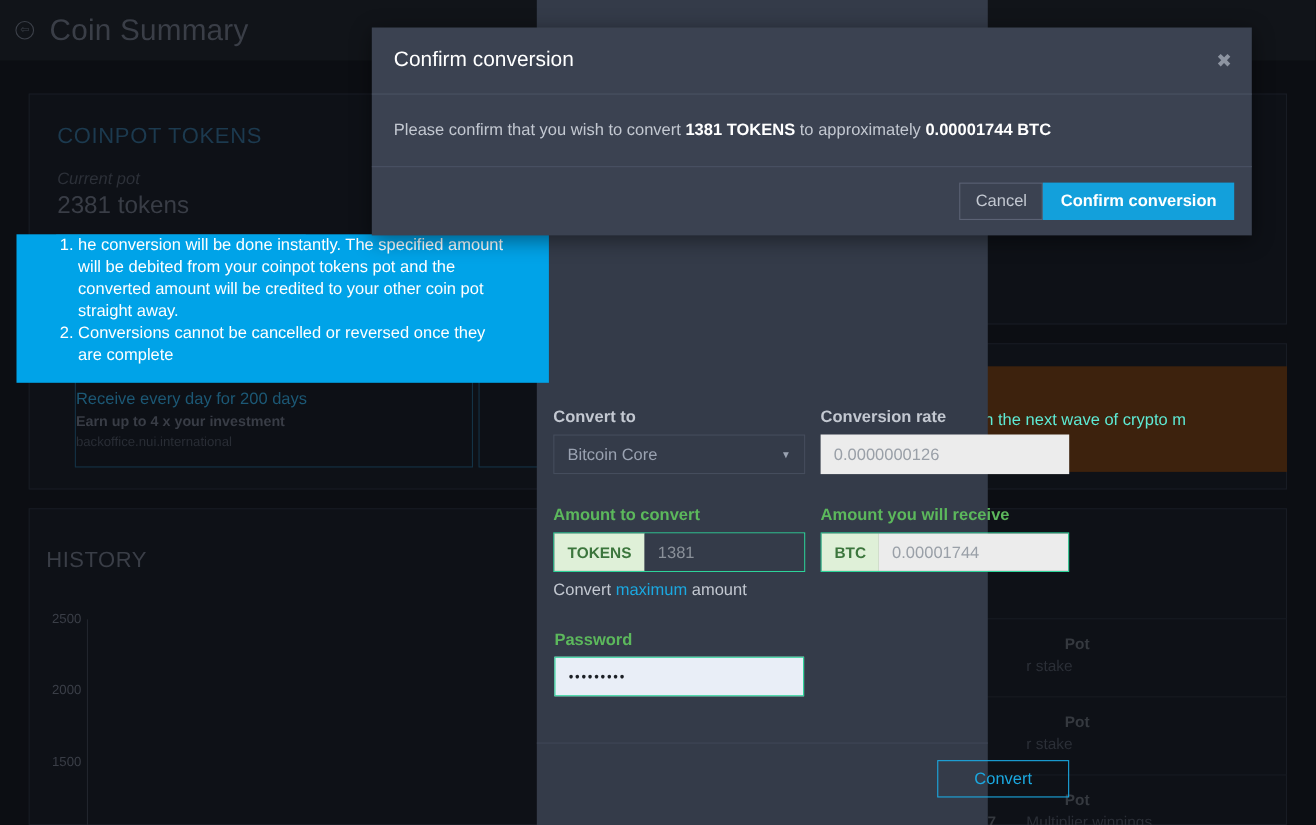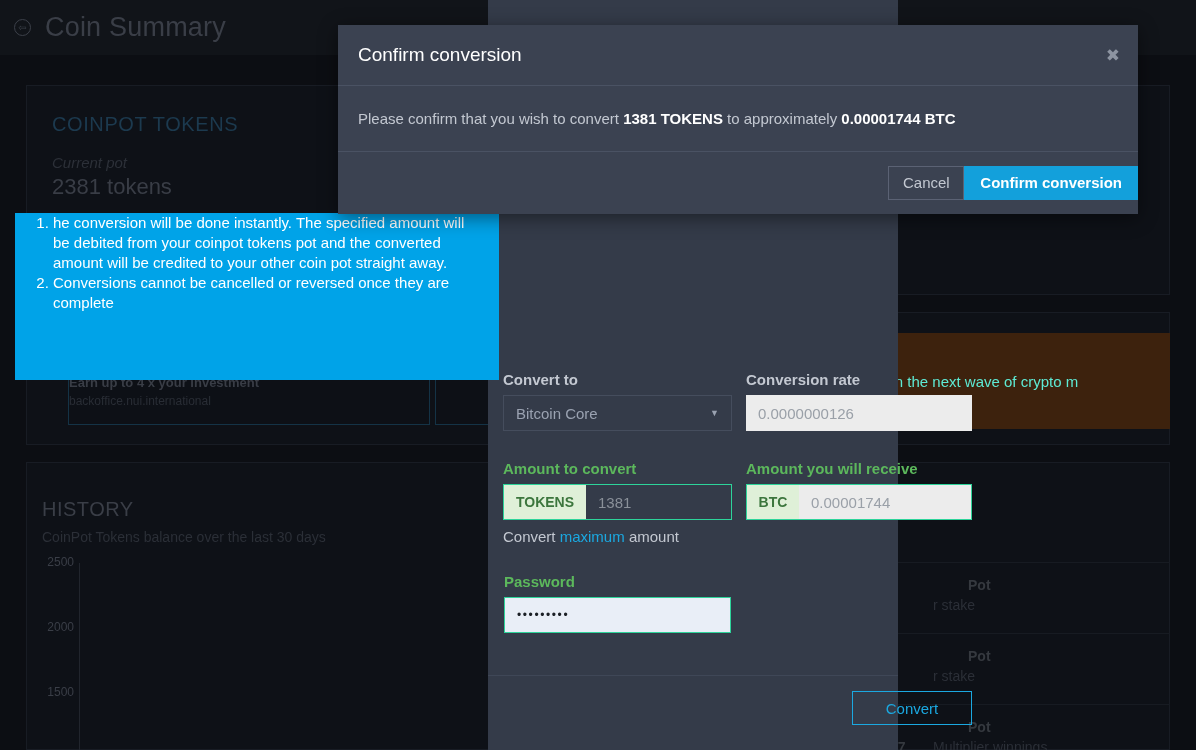--- a/index.html
+++ b/index.html
@@ -103,23 +103,23 @@
   .tr-name { position: absolute; font-size: 14px; color: #35393f; font-weight: bold; }
   .tr-desc { position: absolute; font-size: 14px; color: #2b2f37; }
   .tr-qty  { position: absolute; font-size: 14px; color: #35393f; font-weight: bold; }
 
   
   #convert-dialog {
     position: absolute; left: 488px; top: 0px; width: 410px; height: 750px;
     background: #343b49;
   }
   #dlg-info {
-    position: absolute; left: 15px; top: 213px; width: 484px; height: 167px;
+    position: absolute; left: 15px; top: 213px; width: 484px; height: 135px;
     background: #00a3e8; color: #fff;
-    padding: 0 14px;
+    padding: 0 32px;
     overflow: hidden;
   }
   #dlg-info ol { margin: 0; padding-left: 24px; font-size: 15px; line-height: 20px; }
   #dlg-info li { margin-bottom: 0; }
   .info-clip { margin-top: -20px; }
 
   .fld-label { position: absolute; font-size: 15px; font-weight: bold; }
   .lbl-grey  { color: #c3c8d1; }
   .lbl-green { color: #5cb85c; }
 
@@ -184,21 +184,21 @@
     font-size: 17px; color: #8d94a1; line-height: 1;
   }
   #modal-body {
     height: 66px; display: flex; align-items: center;
     padding: 0 20px; border-bottom: 1px solid #4a5263;
   }
   #modal-body .m { font-size: 15px; color: #c3c8d1; }
   #modal-body b { color: #ffffff; }
   #modal-foot {
     height: 61px; display: flex; align-items: center;
-    justify-content: flex-end; gap: 0; 
+    justify-content: flex-end; gap: 0; padding-right: 16px;
   }
   #btn-cancel {
     width: 76px; height: 34px; border: 1px solid #5b6274;
     background: transparent; color: #c3c8d1; font-size: 15px;
     display: flex; align-items: center; justify-content: center;
   }
   #btn-confirm {
     height: 34px; padding: 0 16px; background: #13a0db;
     color: #fff; font-size: 15px; font-weight: bold;
     display: flex; align-items: center; justify-content: center;
@@ -229,21 +229,20 @@
       <div class="ad-s">Earn up to 4 x your investment</div>
       <div class="ad-t">backoffice.nui.international</div>
     </div>
     <div class="ad-box" id="ad2"></div>
     <div id="ad-orange">
       <span class="ad-orange-txt">n the next wave of crypto m</span>
     </div>
 
     <div class="card" id="card-history"></div>
     <div class="sec-title" id="hist-title">HISTORY</div>
-    <div class="sec-sub" id="hist-sub">CoinPot Tokens balance over the last 30 days</div>
     <div class="chart-axis"></div>
     <div class="y-lab" style="left:34px; top:555px;">2500</div>
     <div class="y-lab" style="left:34px; top:620px;">2000</div>
     <div class="y-lab" style="left:34px; top:685px;">1500</div>
 
     <div class="card" id="card-trans"></div>
     <div class="sec-title" id="tr-title">ANSACTIONS</div>
     <div class="sec-sub" id="tr-sub">t coinpot tokens transactions</div>
 
     <div class="tr-row" style="top:562px;"></div>

